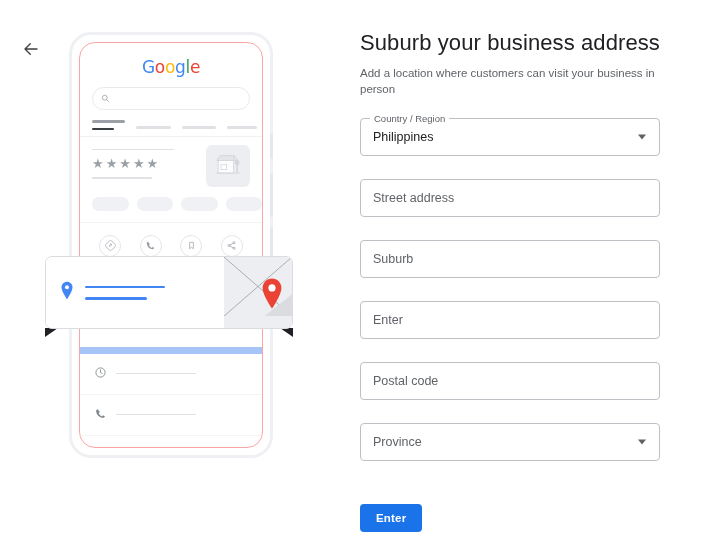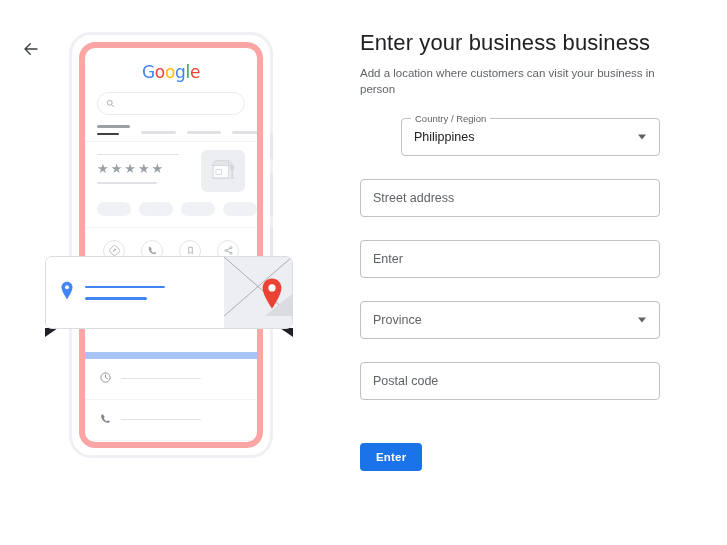--- a/index.html
+++ b/index.html
@@ -52,21 +52,21 @@
   }
   .phone-screen {
     position: absolute;
     left: 7px;
     top: 7px;
     right: 7px;
     bottom: 7px;
     border-radius: 16px;
     background: #ffffff;
     overflow: hidden;
-    border: 6px solid #fca5a5;
+    border: 1px solid #fca5a5;
     box-sizing: border-box;
   }
   .side-btn {
     position: absolute;
     right: -3px;
     width: 3px;
     background: #e4e7ec;
     border-radius: 2px;
   }
   .side-btn.a { top: 98px; height: 26px; }
@@ -290,21 +290,21 @@
   .caret {
     position: absolute;
     right: 13px;
     top: 50%;
     transform: translateY(-50%);
     width: 0; height: 0;
     border-left: 4px solid transparent;
     border-right: 4px solid transparent;
     border-top: 5px solid #5f6368;
   }
-  .field.select-field { margin-bottom: 23px; margin-left: 41px; }
+  .field.select-field { margin-bottom: 23px; }
 
   .next-button {
     margin-top: 20px;
     background: #1a73e8;
     color: #ffffff;
     border: none;
     border-radius: 4px;
     font-size: 11.5px;
     font-weight: 700;
     font-family: "Liberation Sans", sans-serif;
@@ -482,47 +482,50 @@
           <path d="M12 1C6.8 1 2.6 5.2 2.6 10.4 2.6 17.6 12 31 12 31s9.4-13.4 9.4-20.6C21.4 5.2 17.2 1 12 1z" fill="#EA4335"></path>
           <circle cx="12" cy="10.4" r="3.6" fill="#ffffff"></circle>
         </svg>
       </span>
     </div>
   </div>
 </div>
 
 <div class="form-panel">
 
-  <h1 class="page-title">Enter your business business</h1>
+  <h1 class="page-title">Suburb your business address</h1>
   <p class="page-subtitle">Add a location where customers can visit your business in person</p>
 
   
   <div class="field select-field">
     <span class="floating-label">Country / Region</span>
     <span class="field-value">Philippines</span>
     <span class="caret"></span>
   </div>
 
   
   <div class="field">
     <span class="field-placeholder">Street address</span>
   </div>
 
   
+  <div class="field">
+    <span class="field-placeholder">Suburb</span>
+  </div>
 
   
   <div class="field">
     <span class="field-placeholder">Enter</span>
+  </div>
+
+  
+  <div class="field">
+    <span class="field-placeholder">Postal code</span>
   </div>
 
   
   <div class="field">
     <span class="field-placeholder">Province</span>
     <span class="caret"></span>
   </div>
 
-  
-  <div class="field">
-    <span class="field-placeholder">Postal code</span>
-  </div>
-
   <button class="next-button">Enter</button>
 </div>
 
 </body></html>

